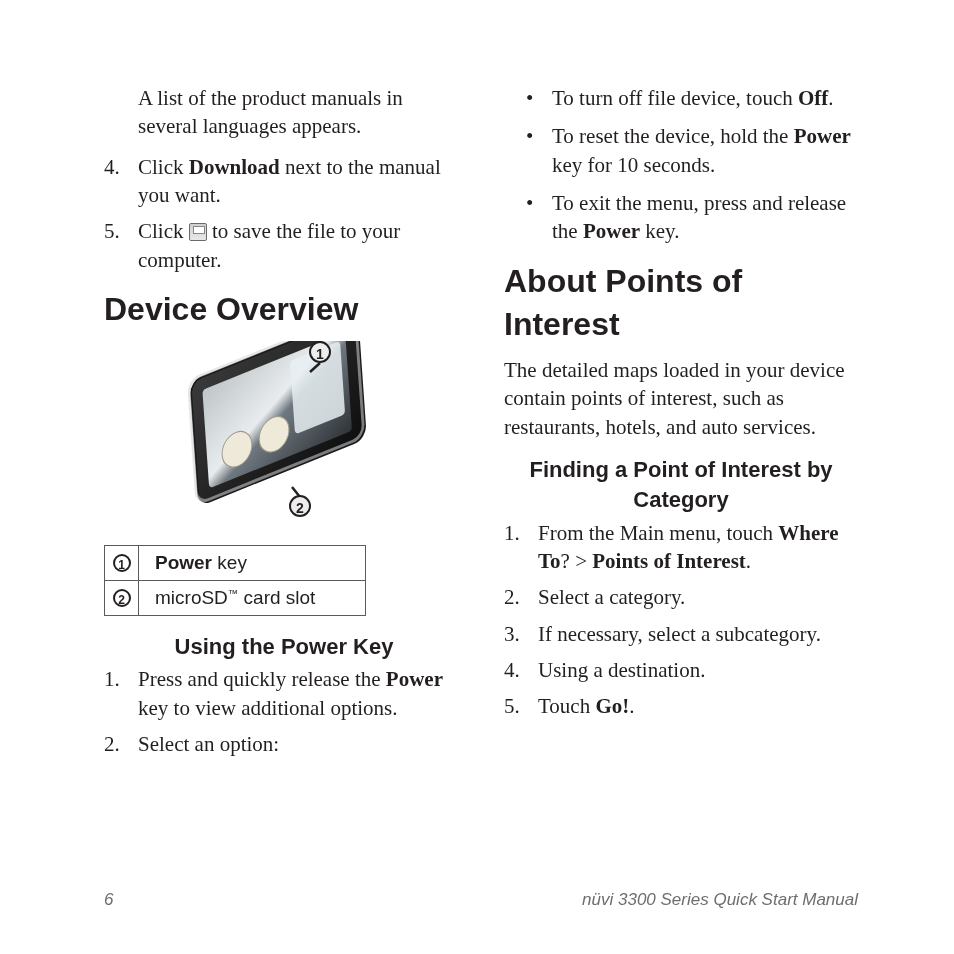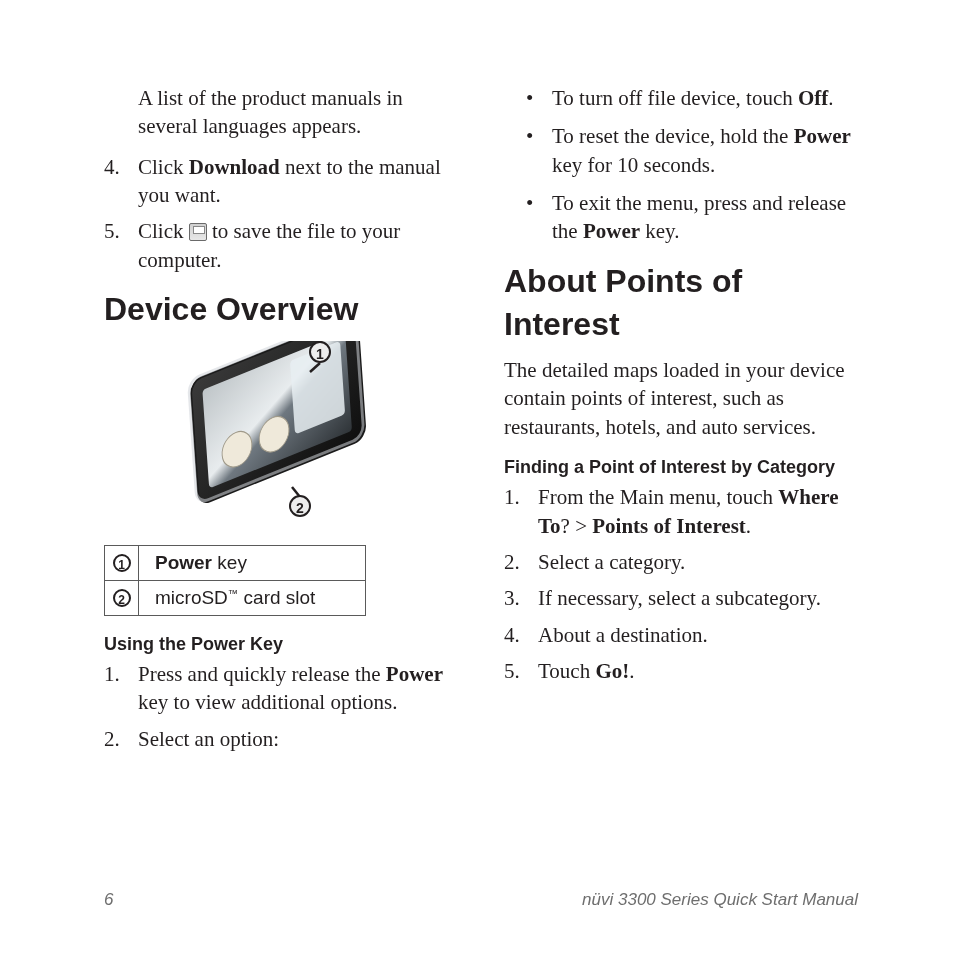--- a/index.html
+++ b/index.html
@@ -27,23 +27,24 @@
     h2 {
       font-family: Arial, Helvetica, sans-serif;
       font-weight: 700;
       font-size: 32px;
       color: #231f20;
       margin: 14px 0 10px 0;
     }
     h3 {
       font-family: Arial, Helvetica, sans-serif;
       font-weight: 700;
-      font-size: 18px;
+      font-size: 22px;
       color: #231f20;
       margin: 14px 0 4px 0;
+      text-align: center;
     }
     ol.num { list-style: none; padding: 0; margin: 0; }
     ol.num > li {
       position: relative;
       padding-left: 34px;
       margin-bottom: 8px;
     }
     ol.num > li .marker {
       position: absolute;
       left: 0;
@@ -246,21 +247,21 @@
       <li>
         <span class="marker">2.</span>
         <span>Select a category.</span>
       </li>
       <li>
         <span class="marker">3.</span>
         <span>If necessary, select a subcategory.</span>
       </li>
       <li>
         <span class="marker">4.</span>
-        <span>About a destination.</span>
+        <span>Using a destination.</span>
       </li>
       <li>
         <span class="marker">5.</span>
         <span>Touch </span><b>Go!</b><span>.</span>
       </li>
     </ol>
   </div>
 </div>
 
 <div class="footer">

